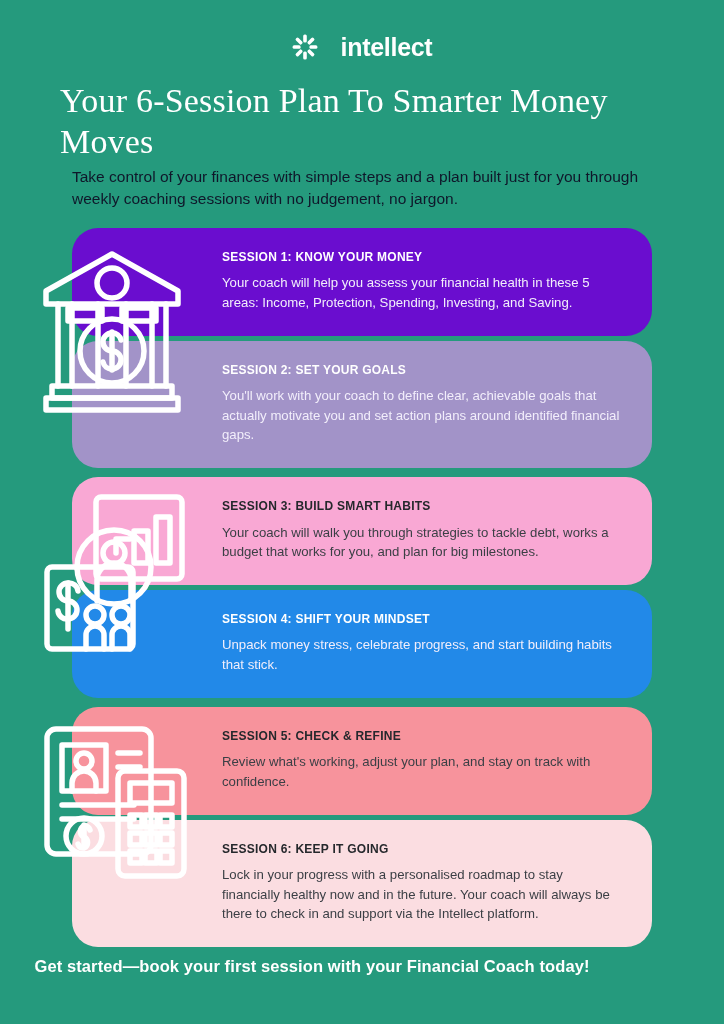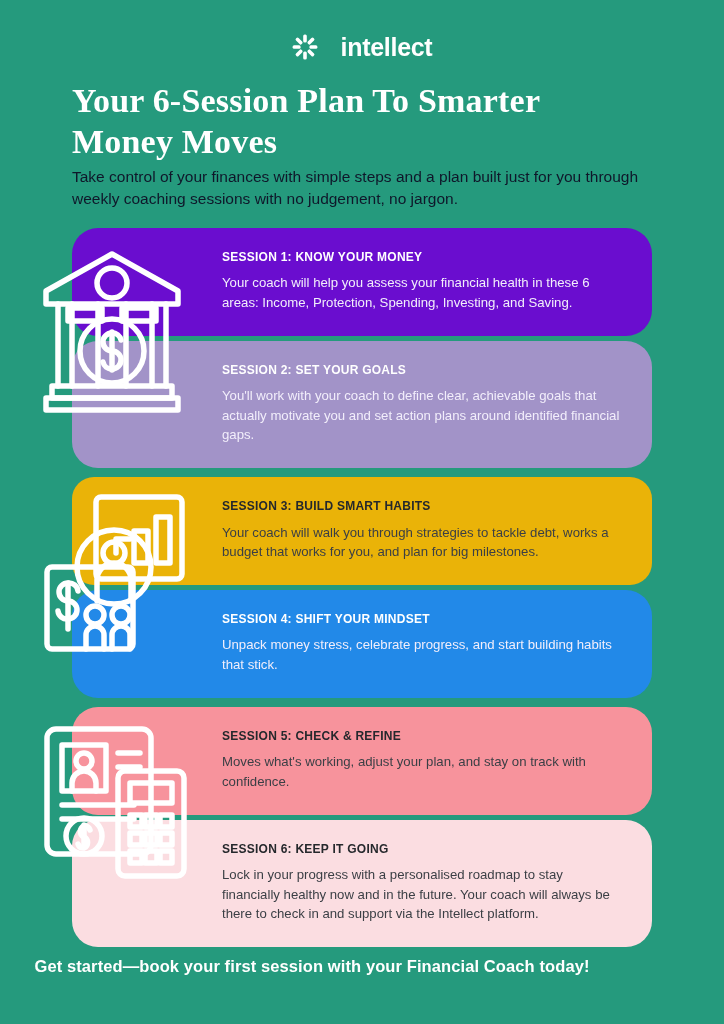--- a/index.html
+++ b/index.html
@@ -21,24 +21,24 @@
     display: flex; align-items: center; justify-content: center; gap: 23px;
   }
   .logo-mark { width: 26px; height: 26px; display: block; }
   .logo-word {
     color: #ffffff; font-size: 25px; font-weight: 700;
     letter-spacing: -0.3px; line-height: 1;
   }
 
   
   .headline {
-    position: absolute; left: 72px; top: 80px; width: 560px;
+    position: absolute; left: 60px; top: 80px; width: 560px;
     color: #ffffff;
     font-family: "Liberation Serif", serif;
-    font-size: 34px; font-weight: 700; line-height: 1.22;
+    font-size: 34px; font-weight: 400; line-height: 1.22;
     letter-spacing: 0.2px;
   }
   .subhead {
     position: absolute; left: 72px; top: 166px; width: 578px;
     color: #0f172a; font-size: 15.5px; line-height: 1.45; font-weight: 400;
   }
 
   
   .cards { position: absolute; left: 0; top: 228px; width: 724px; }
   .pair { position: relative; margin-bottom: 9px; }
@@ -98,21 +98,21 @@
   </div>
 
   <h1 class="headline">Your 6-Session Plan To Smarter Money Moves</h1>
   <p class="subhead">Take control of your finances with simple steps and a plan built just for you through weekly coaching sessions with no judgement, no jargon.</p>
 
   <div class="cards">
 
     <div class="pair">
       <div class="card t-light" style="background:#6a0dcf;">
         <div class="card-title">SESSION 1: KNOW YOUR MONEY</div>
-        <div class="card-body">Your coach will help you assess your financial health in these 6 areas: Income, Protection, Spending, Investing, and Saving.</div>
+        <div class="card-body">Your coach will help you assess your financial health in these 5 areas: Income, Protection, Spending, Investing, and Saving.</div>
       </div>
       <div class="card t-light" style="background:#a293c8;">
         <div class="card-title">SESSION 2: SET YOUR GOALS</div>
         <div class="card-body">You'll work with your coach to define clear, achievable goals that actually motivate you and set action plans around identified financial gaps.</div>
       </div>
 
       <div class="icon-wrap" style="top:18px;">
         <svg width="140" height="170" viewBox="0 0 140 170" aria-hidden="true">
           <g fill="none" stroke="#ffffff" stroke-width="5.5" stroke-linejoin="round" stroke-linecap="round">
             <path d="M4 45 L70 8 L136 45 L136 58 L4 58 Z"></path>
@@ -124,21 +124,21 @@
             <path d="M70 86 L70 124"></path>
             <path d="M79 94 a9 9 0 0 0 -9 -7 a9 9 0 0 0 0 18 a9 9 0 0 1 0 18 a9 9 0 0 1 -9 -7"></path>
             <path d="M10 140 L130 140 L130 152 L10 152 Z"></path>
             <path d="M4 152 L136 152 L136 164 L4 164 Z"></path>
           </g>
         </svg>
       </div>
     </div>
 
     <div class="pair">
-      <div class="card t-dark" style="background:#eab308;border-radius:22px;">
+      <div class="card t-dark" style="background:#f9a8d4;">
         <div class="card-title">SESSION 3: BUILD SMART HABITS</div>
         <div class="card-body">Your coach will walk you through strategies to tackle debt, works a budget that works for you, and plan for big milestones.</div>
       </div>
       <div class="card t-light" style="background:#2289e8;">
         <div class="card-title">SESSION 4: SHIFT YOUR MINDSET</div>
         <div class="card-body">Unpack money stress, celebrate progress, and start building habits that stick.</div>
       </div>
 
       <div class="icon-wrap" style="top:14px;">
         <svg width="145" height="165" viewBox="0 0 145 165" aria-hidden="true">
@@ -161,21 +161,21 @@
             <circle cx="72" cy="62" r="11"></circle>
             <path d="M55 110 v-21 a17 17 0 0 1 34 0 v21"></path>
           </g>
         </svg>
       </div>
     </div>
 
     <div class="pair">
       <div class="card t-dark" style="background:#f7939c;">
         <div class="card-title">SESSION 5: CHECK &amp; REFINE</div>
-        <div class="card-body">Moves what's working, adjust your plan, and stay on track with confidence.</div>
+        <div class="card-body">Review what's working, adjust your plan, and stay on track with confidence.</div>
       </div>
       <div class="card t-dark" style="background:#fbdde1;">
         <div class="card-title">SESSION 6: KEEP IT GOING</div>
         <div class="card-body">Lock in your progress with a personalised roadmap to stay financially healthy now and in the future. Your coach will always be there to check in and support via the Intellect platform.</div>
       </div>
 
       <div class="icon-wrap" style="top:12px;">
         <svg width="145" height="165" viewBox="0 0 145 165" aria-hidden="true">
           <g fill="none" stroke="#ffffff" stroke-width="5.5" stroke-linejoin="round" stroke-linecap="round">
 

